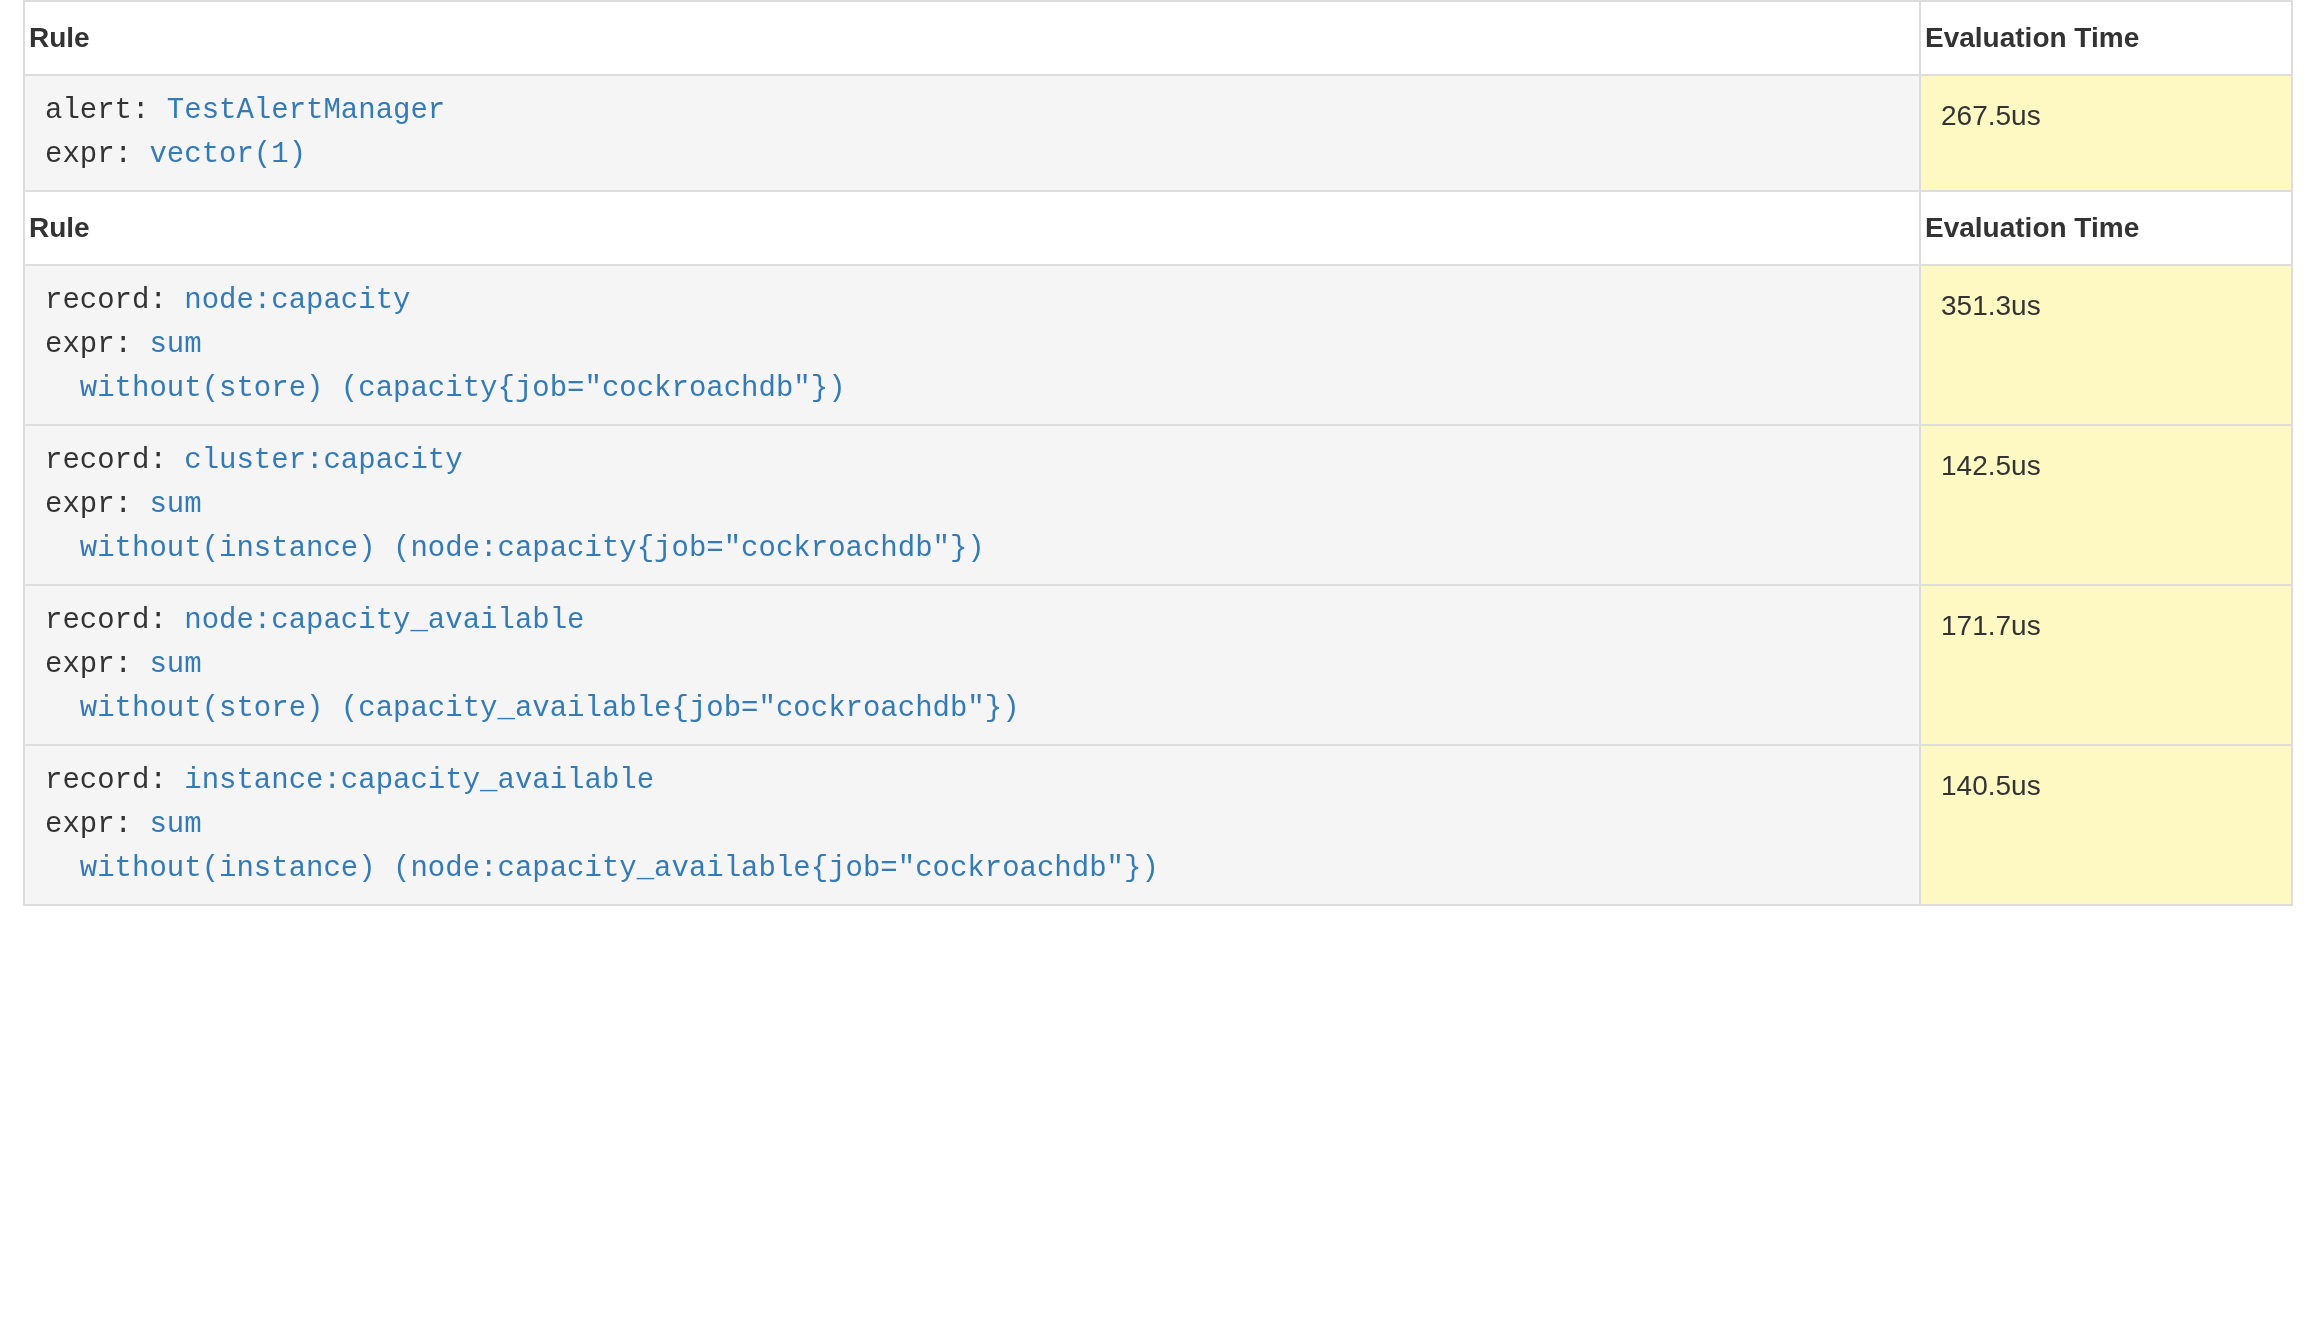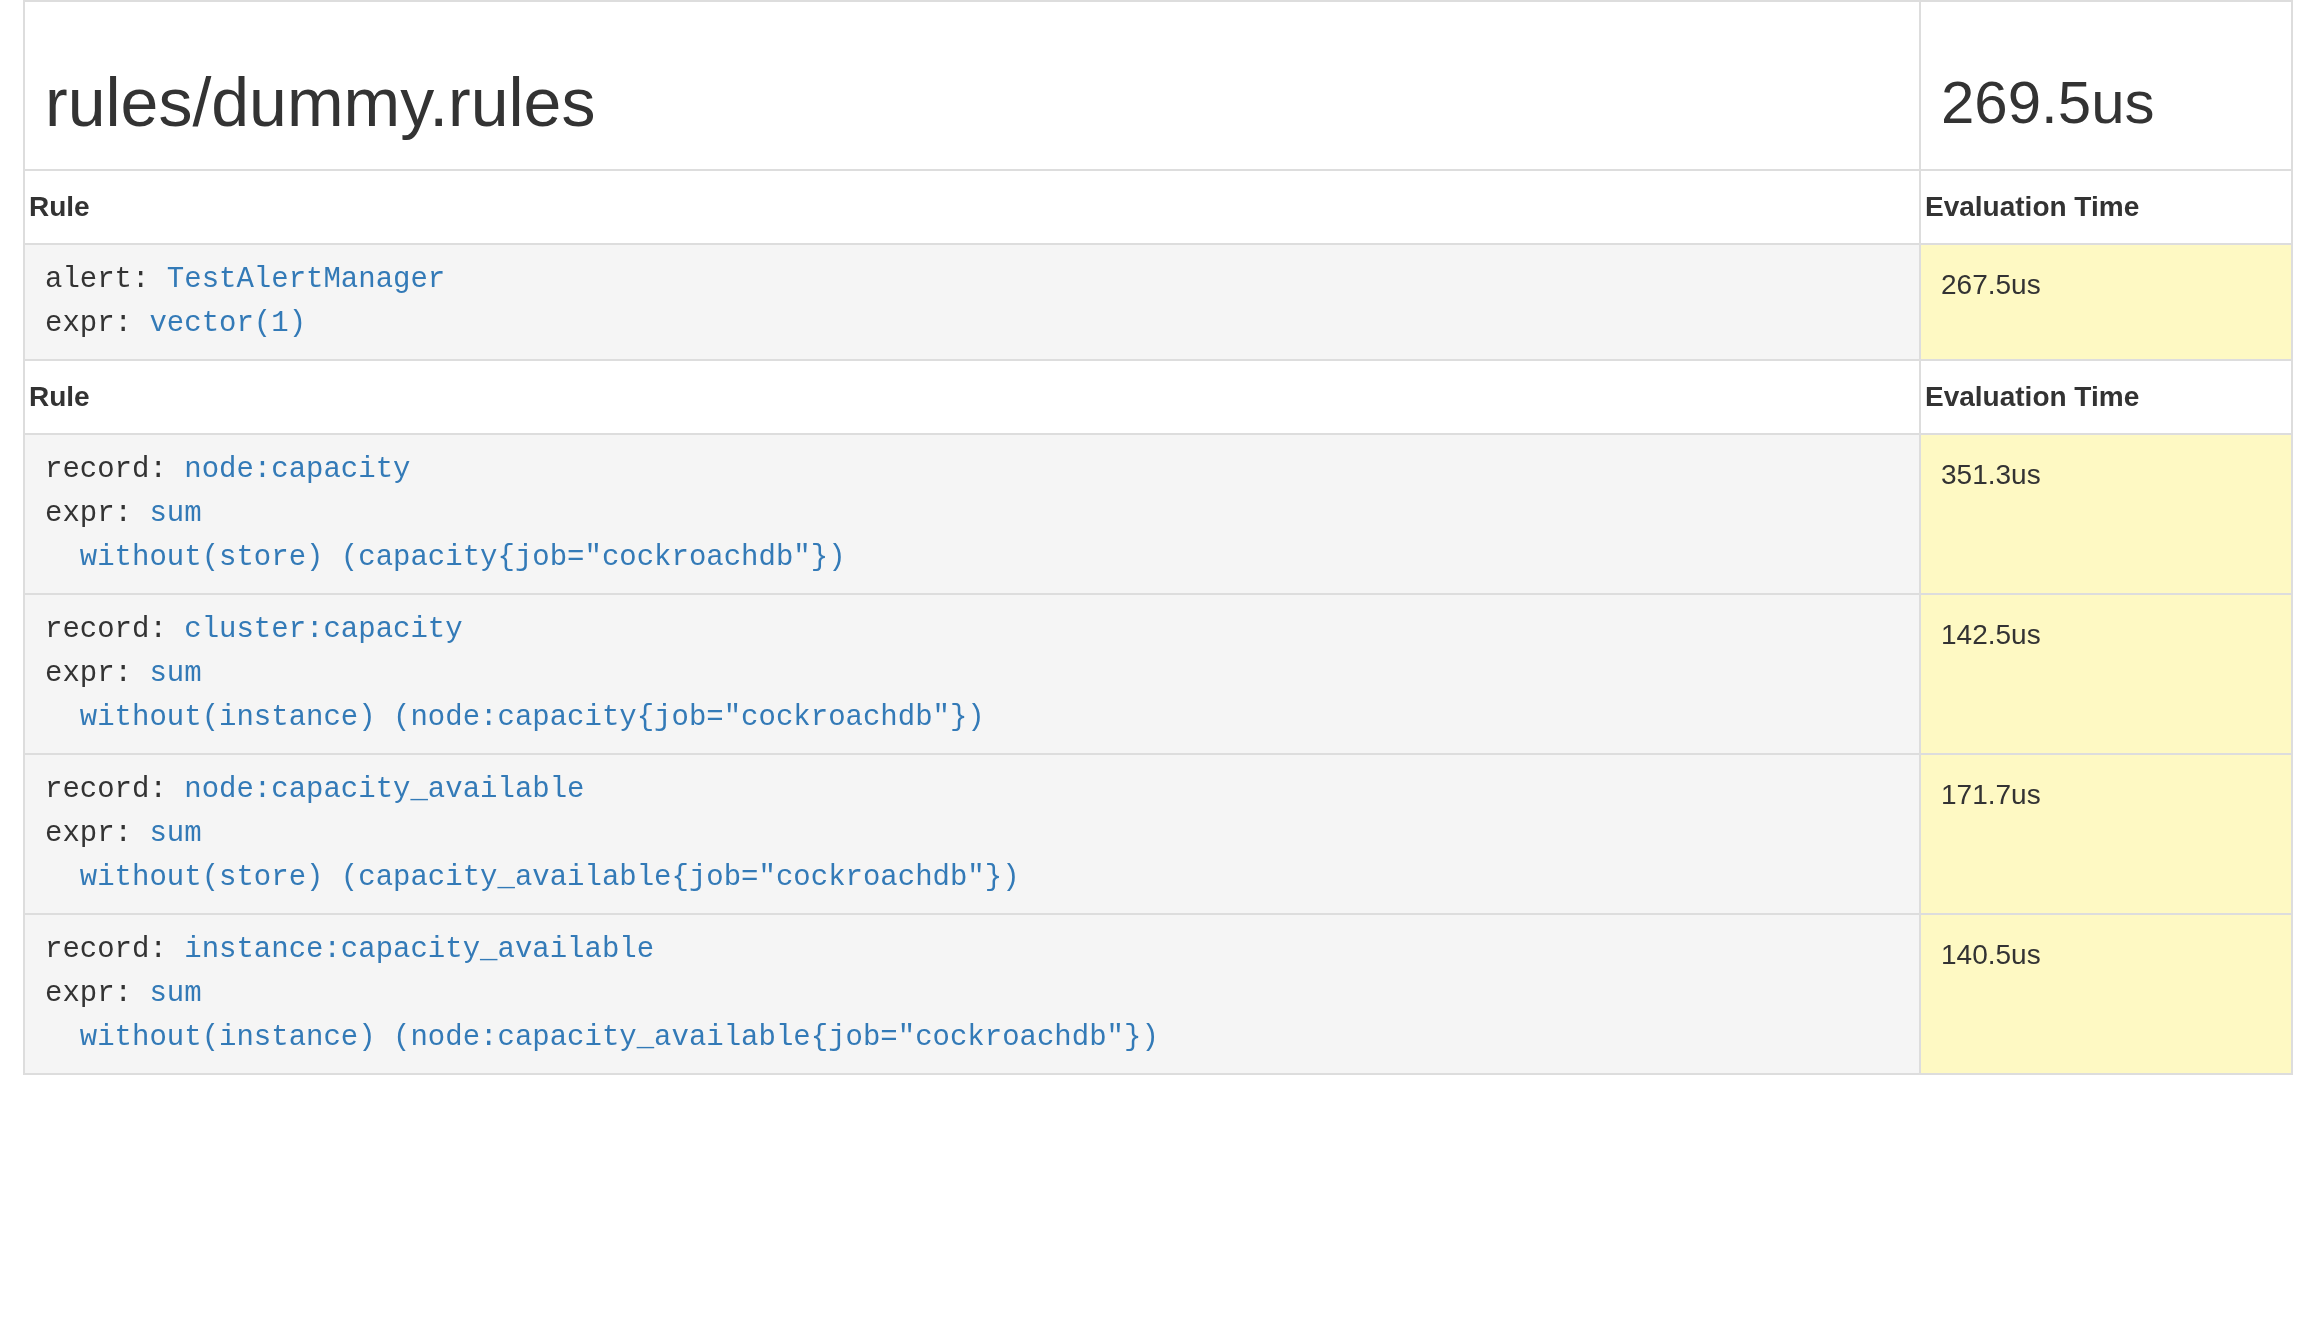--- a/index.html
+++ b/index.html
@@ -87,28 +87,20 @@
   }
 </style>
 </head>
 <body>
 
 <div class="container">
 
   <table class="rules-table">
 
     <tbody>
-        <tr>
-      <td class="group-cell">
-        <div class="group-name-h">rules/dummy.rules</div>
-      </td>
-      <td class="group-cell eval-col">
-        <div class="group-time-h">269.5us</div>
-      </td>
-    </tr>
     <tr>
       <td class="hdr-cell">Rule</td>
       <td class="hdr-cell eval-col">Evaluation Time</td>
     </tr>
     <tr>
       <td class="rule-cell"><span>alert: </span><a href="#">TestAlertManager</a><span>
 expr: </span><a href="#">vector(1)</a></td>
       <td class="eval-cell eval-col">267.5us</td>
     </tr>
 

